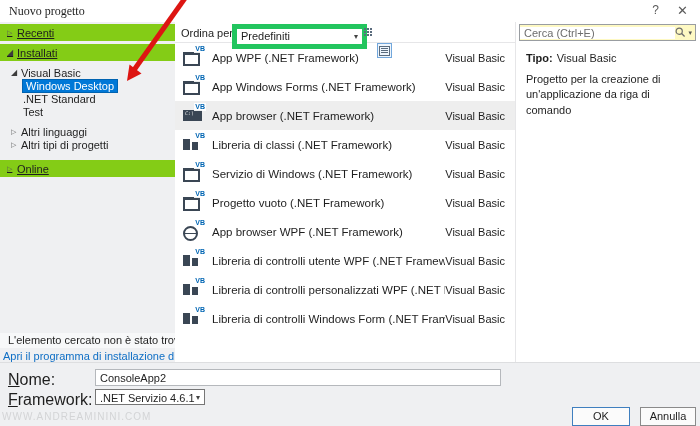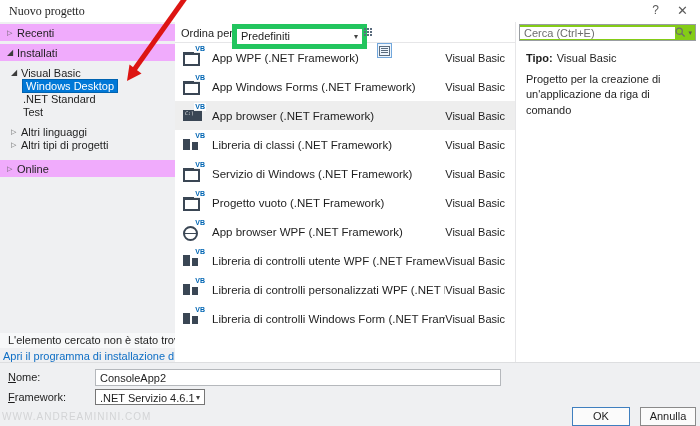--- a/index.html
+++ b/index.html
@@ -9,21 +9,21 @@
   
   .titlebar{position:absolute;left:0;top:0;right:0;height:22px;background:#fff;}
   .title{position:absolute;left:9px;top:4px;font-size:12px;color:#1e1e1e;font-family:Liberation Serif, serif;}
   .help-btn{position:absolute;right:41px;top:3px;font-size:12px;color:#5a5a5a;cursor:pointer;}
   .close-btn{position:absolute;right:12px;top:3px;font-size:13px;color:#5a5a5a;cursor:pointer;}
 
   
   .sidebar{position:absolute;left:0;top:22px;width:175px;height:340px;background:#eff0f2;}
   .tree{position:absolute;left:0;top:2px;right:0;}
   .tree-row{display:flex;align-items:center;height:13px;font-size:11px;cursor:pointer;}
-  .tree-row.cat{height:17px;background:#f0abfc;margin-bottom:3px;}
+  .tree-row.cat{height:17px;background:#84cc16;margin-bottom:3px;text-decoration:underline;}
   .tree-row.lvl0{padding-left:7px;}
   .tree-row.lvl1{padding-left:11px;}
   .tree-row.lvl2{padding-left:13px;}
   .tree-row:nth-child(3){margin-top:5px;}
   .tree-row:nth-child(7){margin-top:7px;}
   .tree-row:nth-child(9){margin-top:9px;}
   .twisty{width:10px;font-size:7px;color:#595959;flex:0 0 auto;}
   .twisty.exp{font-size:8px;color:#3c3c3c;}
   .tree-label{white-space:nowrap;}
   .tree-label.sel{background:#0078d7;color:#fff;border:1px solid #0063b1;padding:0 3px;margin-left:-1px;}
@@ -65,35 +65,35 @@
     background:#3a4654;}
   .vb-badge{position:absolute;top:-3px;right:0;font-size:7px;font-weight:bold;color:#0065b3;
     background:rgba(255,255,255,.9);line-height:8px;padding:0 1px;}
   .tname{font-size:11.5px;flex:1;white-space:nowrap;overflow:hidden;}
   .tlang{font-size:11px;padding-right:10px;flex:0 0 auto;}
 
   
   .rightpanel{position:absolute;left:515px;top:22px;width:185px;height:340px;background:#fff;
     border-left:1px solid #e6e6e8;box-sizing:border-box;}
   .searchbox{position:absolute;left:3px;top:2px;width:177px;height:17px;border:1px solid #999da1;
-    background:#84cc16;box-sizing:border-box;display:flex;align-items:center;}
+    background:#fef9c3;box-sizing:border-box;display:flex;align-items:center;}
   .searchbox input{border:none;outline:none;flex:1;font-size:11px;padding:0 0 0 4px;min-width:0;
     font-family:"Liberation Sans",sans-serif;color:#1e1e1e;}
   .searchbox input::placeholder{color:#6d6d6d;opacity:1;}
   .search-ic{flex:0 0 auto;margin-right:2px;display:flex;align-items:center;}
   .search-dd{flex:0 0 auto;font-size:7px;color:#555;margin-right:3px;}
   .info{position:absolute;left:10px;top:30px;right:8px;font-size:11px;}
   .type-line b{font-weight:bold;}
   .type-line span{margin-left:4px;}
   .desc{margin-top:8px;line-height:1.4;color:#1e1e1e;}
 
   
   .footer{position:absolute;left:0;top:362px;width:700px;height:64px;background:#eff0f2;
     border-top:1px solid #dddee0;box-sizing:border-box;}
-  .f-label{position:absolute;left:8px;font-size:11px;}
+  .f-label{position:absolute;left:8px;font-size:16px;}
   .f-label u{text-decoration:underline;}
   .lab-nome{top:8px;}
   .lab-fw{top:28px;}
   .name-input{position:absolute;left:95px;top:6px;width:396px;height:15px;border:1px solid #b5b8bc;
     font-size:11px;padding:0 4px;font-family:"Liberation Sans",sans-serif;color:#1e1e1e;}
   .fw-select{position:absolute;left:95px;top:26px;width:110px;height:16px;border:1px solid #767676;
     background:#fff;font-size:11px;line-height:16px;padding-left:4px;box-sizing:border-box;cursor:pointer;}
   .fw-select .dd{position:absolute;right:4px;top:0;font-size:8px;color:#444;}
   .watermark{position:absolute;left:2px;bottom:4px;font-size:10px;color:#d3d4d6;letter-spacing:1px;}
   .btn{position:absolute;top:44px;height:19px;font-size:11px;background:#fbfbfb;

